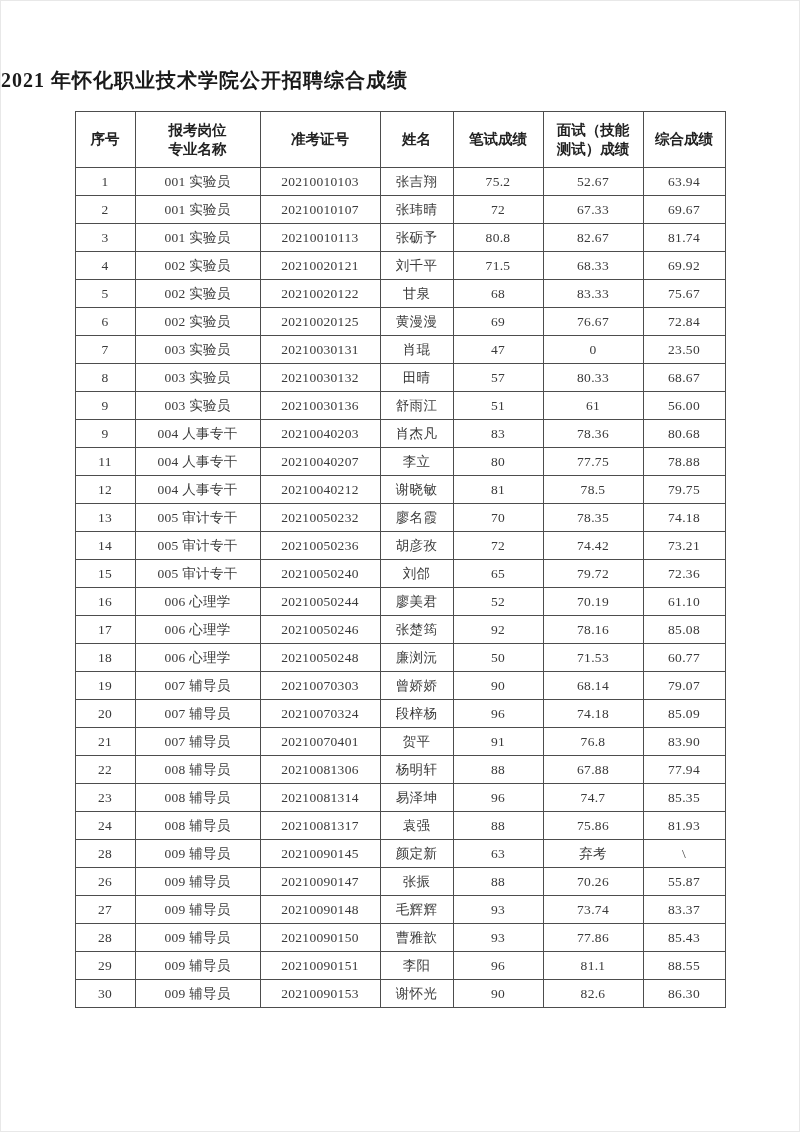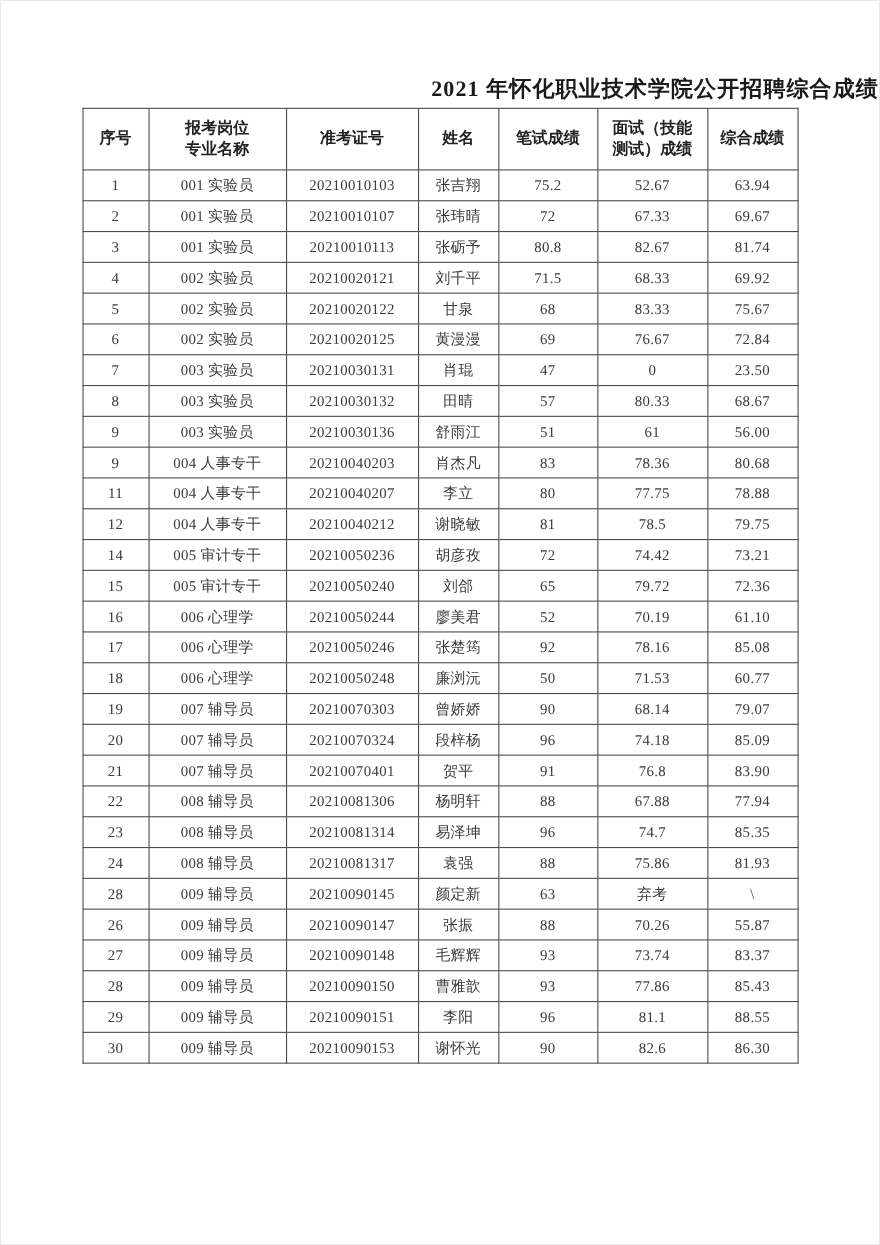--- a/index.html
+++ b/index.html
@@ -14,32 +14,32 @@
     background: #ffffff;
     box-sizing: border-box;
     border: 1px solid #e8e8e8;
     font-family: "Liberation Serif", "DejaVu Serif", serif;
     color: #333333;
     overflow: hidden;
   }
   .title {
     margin: 0;
     padding-top: 66px;
-    text-align: right;
+    text-align: left;
     font-size: 20px;
     font-weight: bold;
     letter-spacing: 1px;
     color: #1a1a1a;
     font-family: "Liberation Serif", "DejaVu Serif", serif;
   }
   table.scores {
     border-collapse: collapse;
     table-layout: fixed;
     width: 650px;
-    margin: 4px auto 0 auto;
+    margin: 17px auto 0 auto;
   }
   table.scores th,
   table.scores td {
     border: 1px solid #4d4d4d;
     text-align: center;
     vertical-align: middle;
     padding: 0 2px;
     overflow: hidden;
     box-sizing: border-box;
   }
@@ -212,20 +212,29 @@
         <tr>
           <td>12</td>
           <td>004 人事专干</td>
           <td>20210040212</td>
           <td>谢晓敏</td>
           <td>81</td>
           <td>78.5</td>
           <td>79.75</td>
         </tr>
         <tr>
+          <td>13</td>
+          <td>005 审计专干</td>
+          <td>20210050232</td>
+          <td>廖名霞</td>
+          <td>70</td>
+          <td>78.35</td>
+          <td>74.18</td>
+        </tr>
+        <tr>
           <td>14</td>
           <td>005 审计专干</td>
           <td>20210050236</td>
           <td>胡彦孜</td>
           <td>72</td>
           <td>74.42</td>
           <td>73.21</td>
         </tr>
         <tr>
           <td>15</td>

